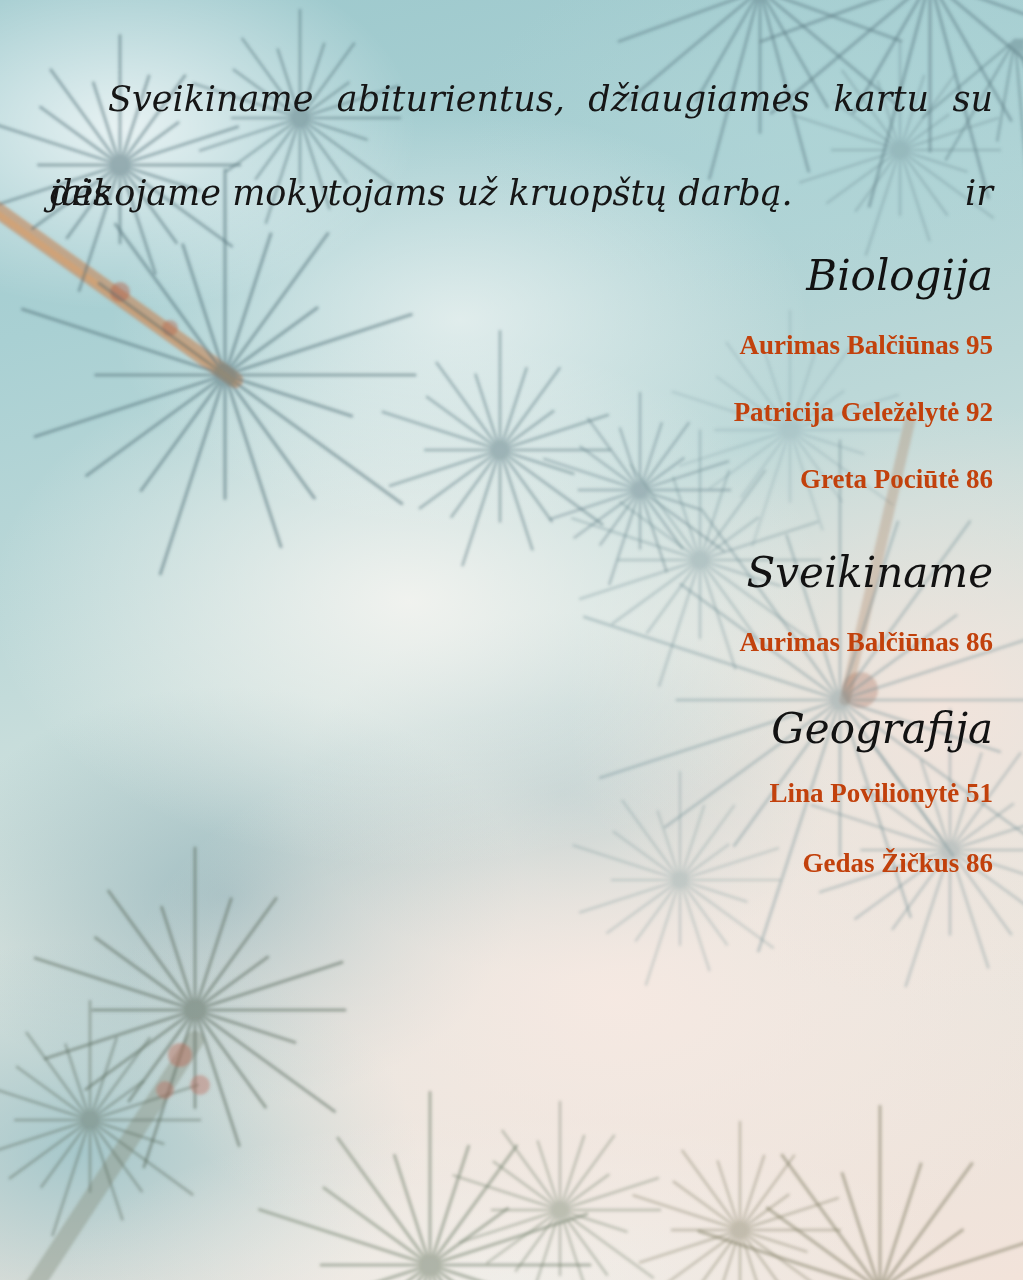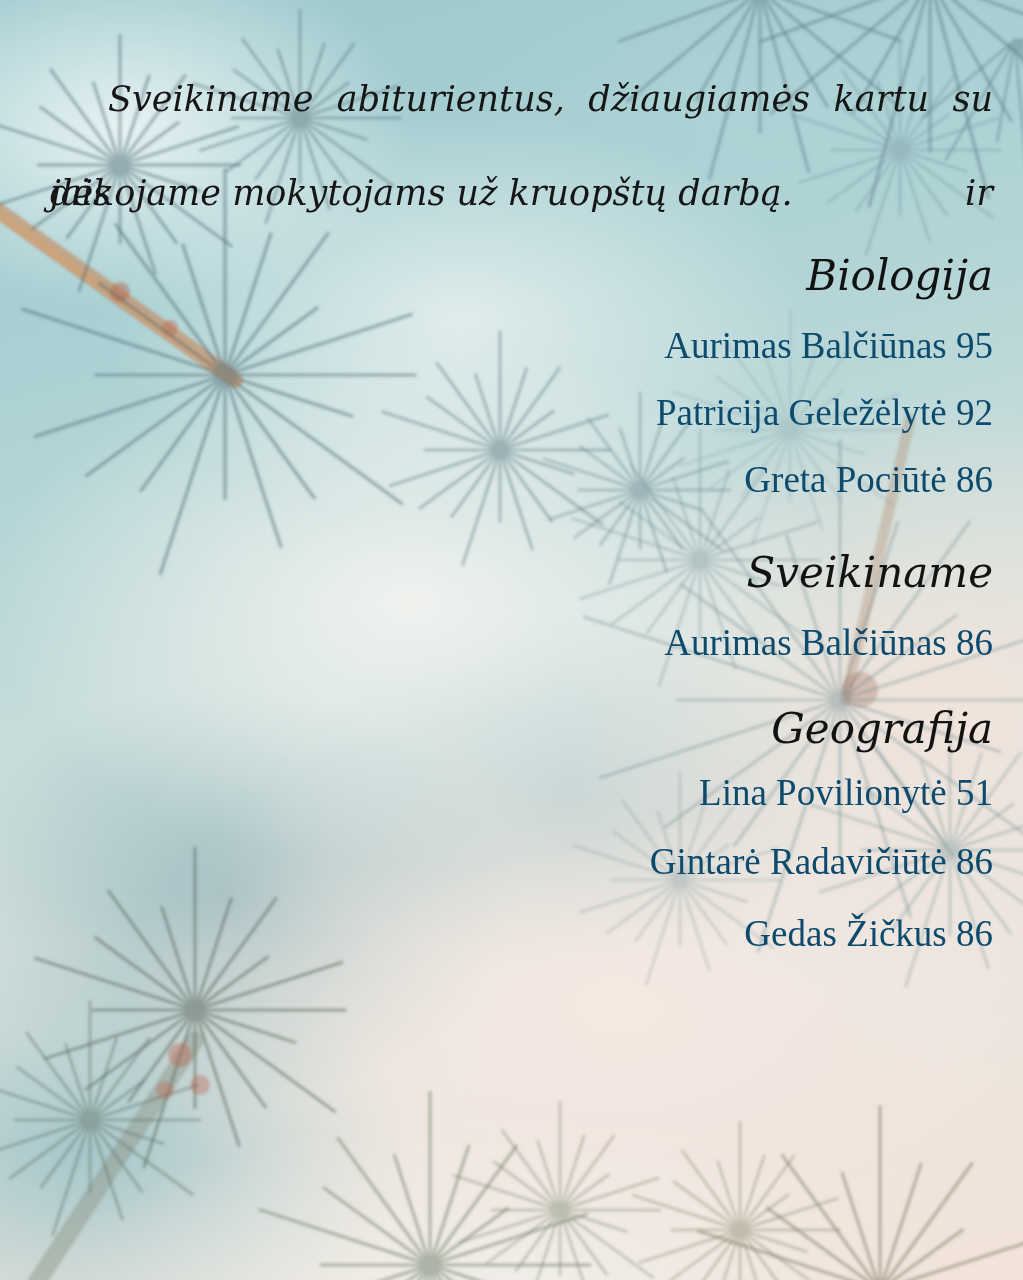--- a/index.html
+++ b/index.html
@@ -39,21 +39,21 @@
   .jl{text-align:justify;text-align-last:justify;text-indent:58px;}
 
   .center-col{margin-left:62px;text-align:right;}
   .sec-title{
     font-family:"DejaVu Serif", serif;
     font-style:italic;
     font-size:42px;
     height:72px;line-height:72px;
     color:#121212;
   }
-  .entry{font-size:37px;height:67px;line-height:67px;color:#0c4a6e;}
+  .entry{font-size:27px;height:67px;line-height:67px;color:#c2410c;font-weight:bold;}
   .mt24{margin-top:24px;}
   .mt17{margin-top:17px;}
   .g1{margin-top:-6px;height:68px;line-height:68px;}
   .g2{height:68px;line-height:68px;}
   .g3{height:70px;line-height:70px;}
   .g4{height:73px;line-height:73px;}
 
   .footer{margin-top:10px;font-size:30px;color:#1b1b1b;}
   .f-line{height:48px;line-height:48px;}
   .jlf{text-align:justify;text-align-last:justify;}
@@ -128,19 +128,18 @@
       <div class="sec-title">Biologija</div>
       <div class="entry"><span>Aurimas Balčiūnas</span> <span>95</span></div>
       <div class="entry"><span>Patricija Geležėlytė</span> <span>92</span></div>
       <div class="entry"><span>Greta Pociūtė</span> <span>86</span></div>
 
       <div class="sec-title mt24">Sveikiname</div>
       <div class="entry"><span>Aurimas Balčiūnas</span> <span>86</span></div>
 
       <div class="sec-title mt17">Geografija</div>
       <div class="entry g1"><span>Lina Povilionytė</span> <span>51</span></div>
-      <div class="entry g3"><span>Gintarė Radavičiūtė</span> <span>86</span></div>
       <div class="entry g4"><span>Gedas Žičkus</span> <span>86</span></div>
     </div>
 
 
   </div>
 </div>
 
 </body></html>

